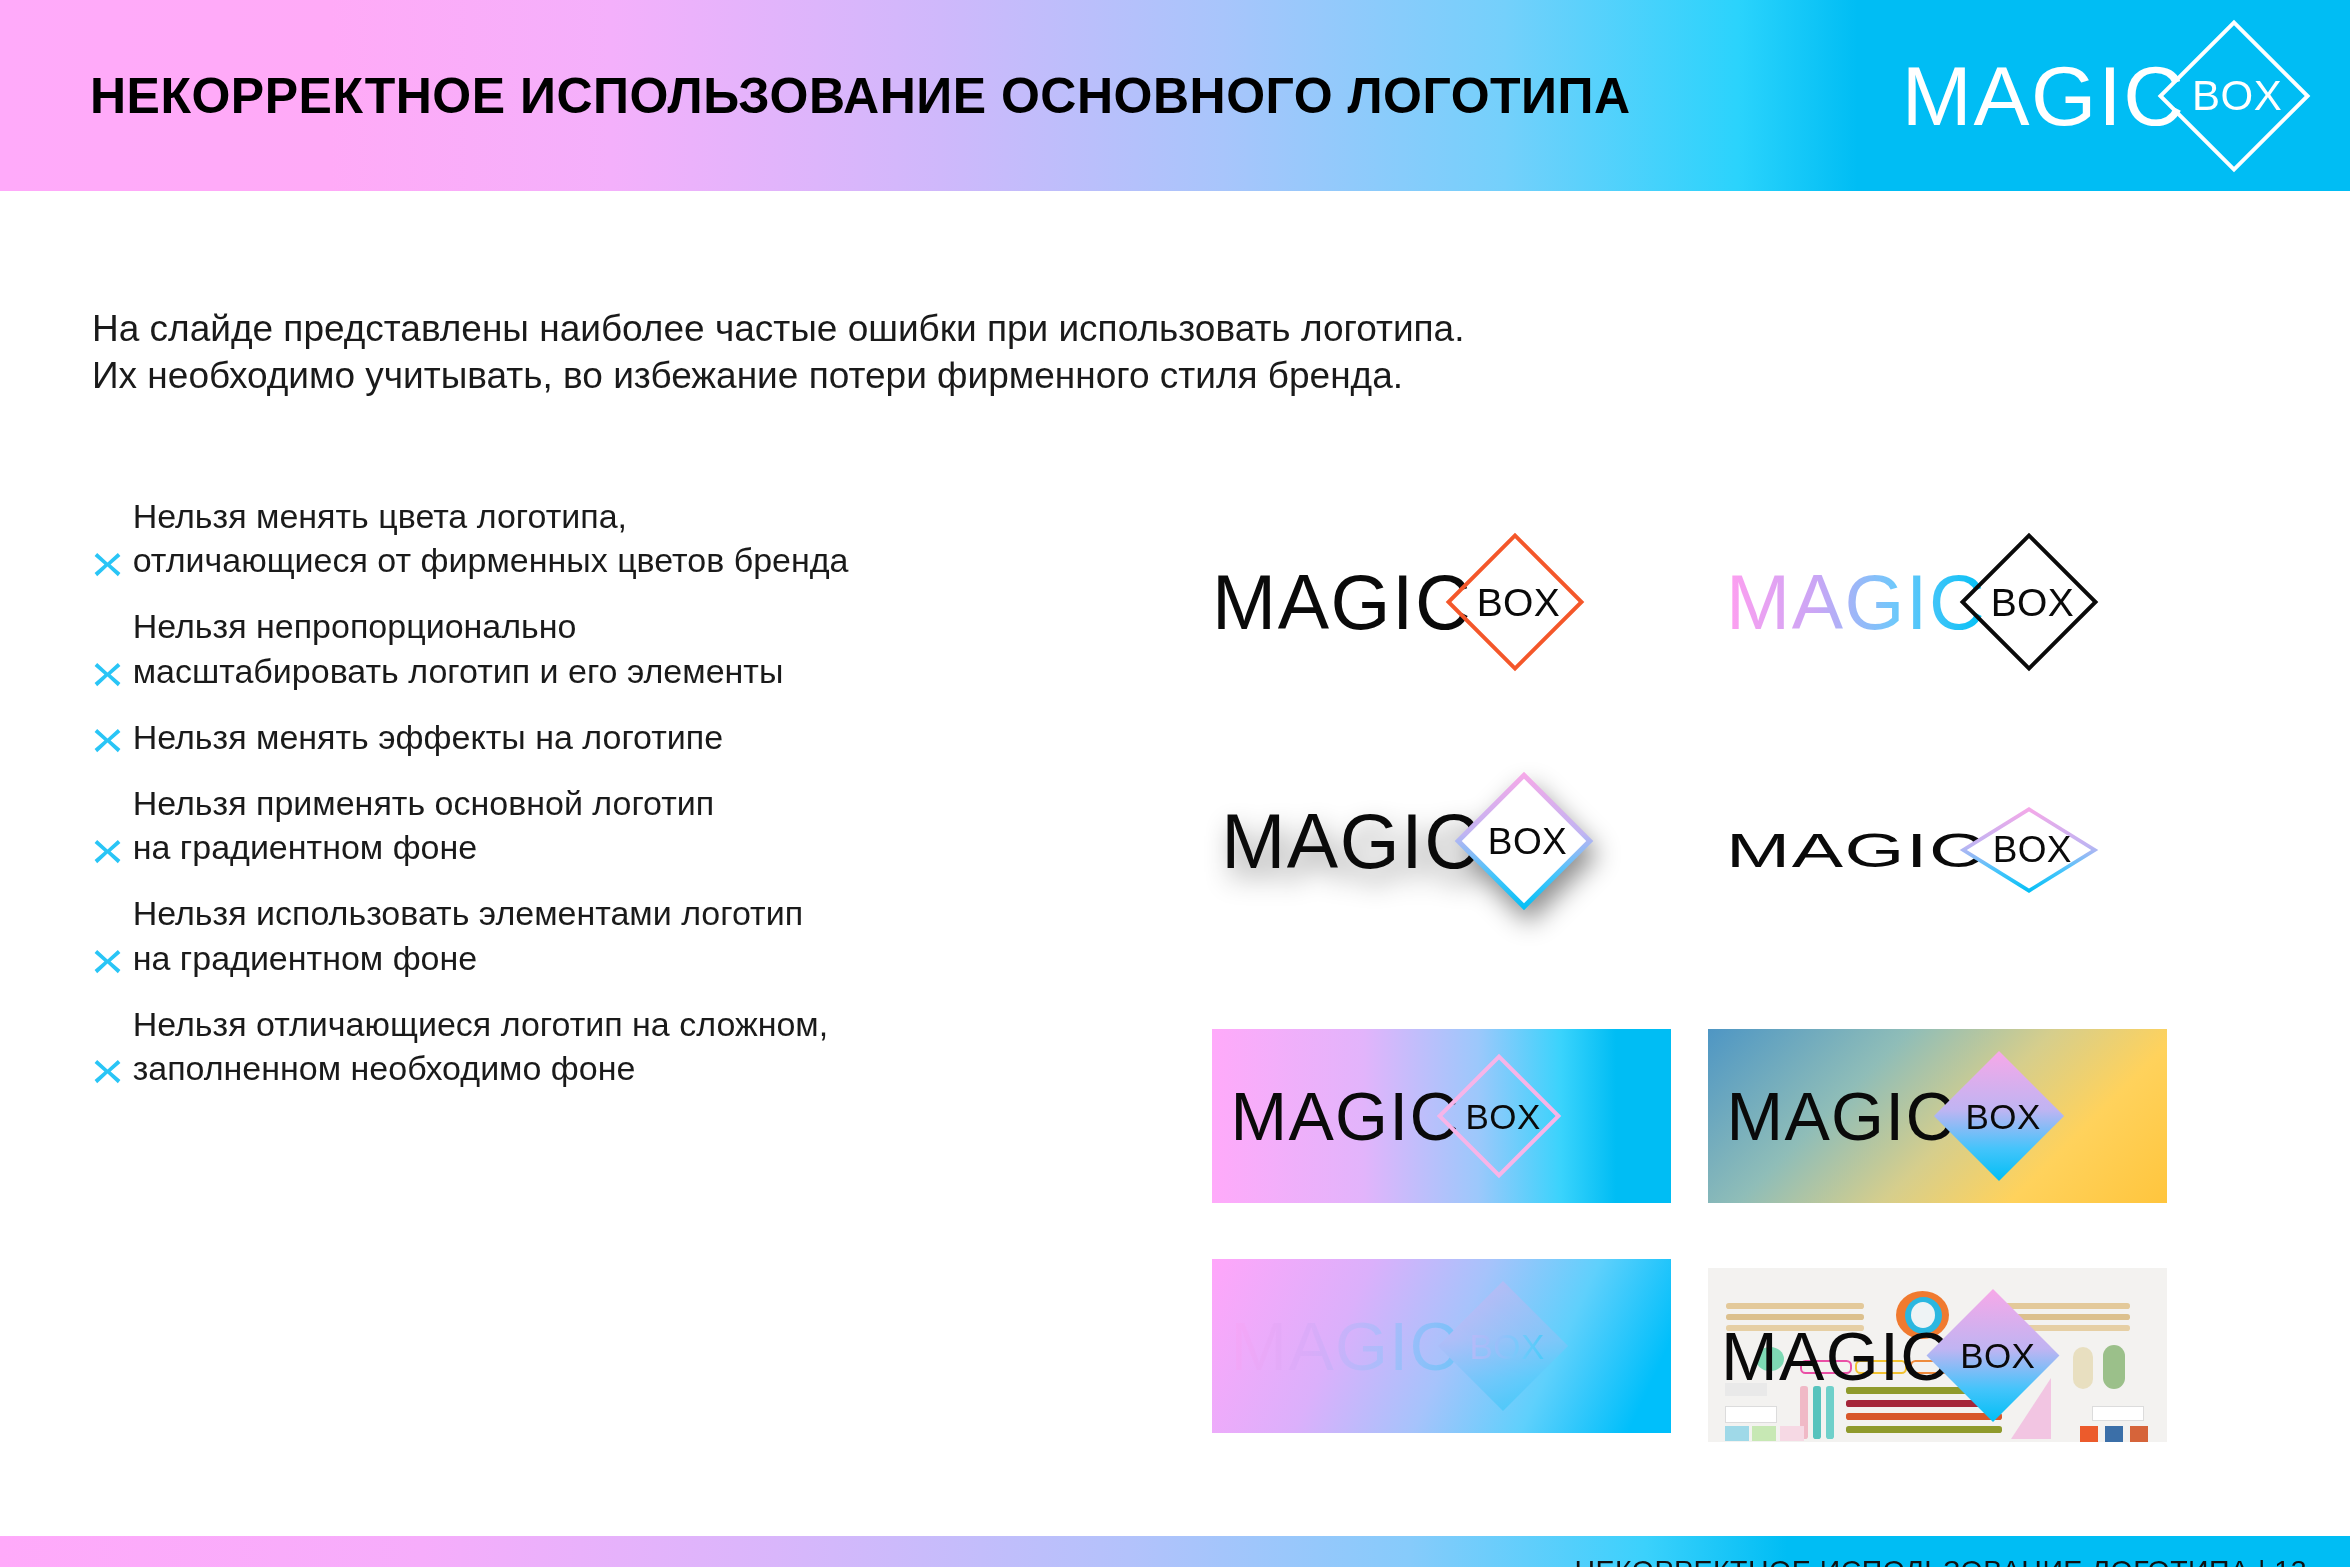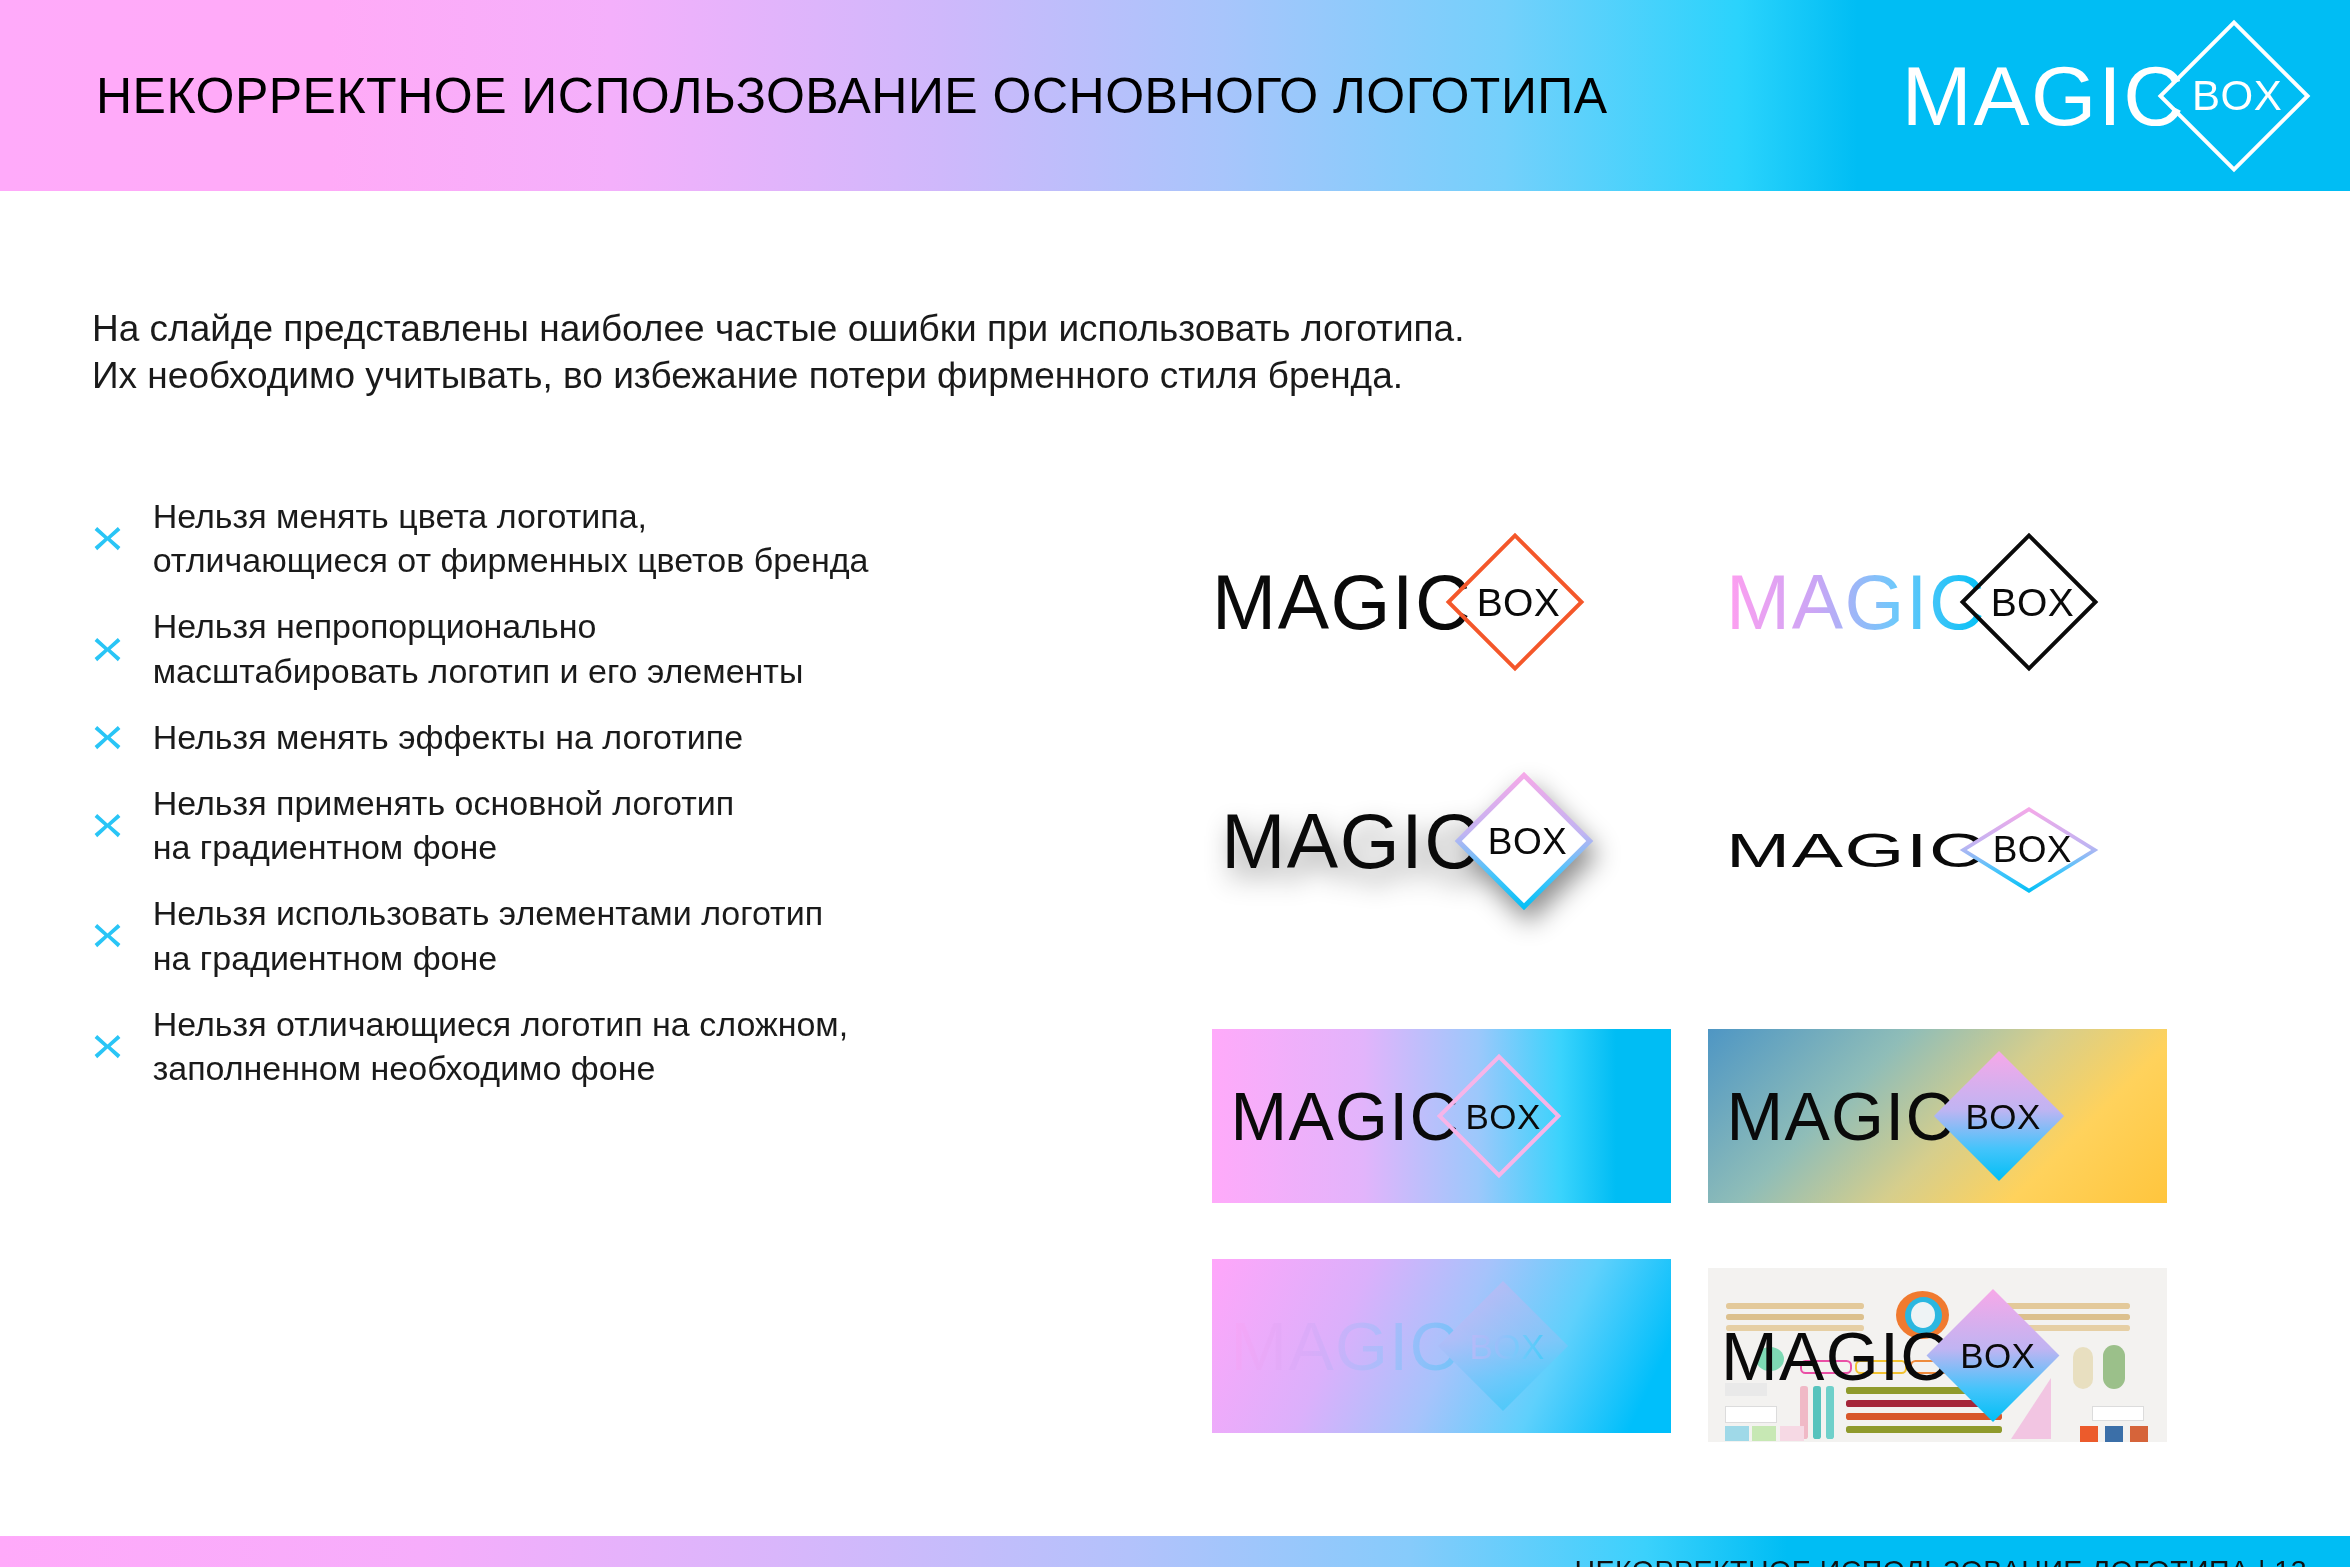--- a/index.html
+++ b/index.html
@@ -28,25 +28,25 @@
         #f4b0fb 26%,
         #cfb8fb 40%,
         #a8c5fb 52%,
         #74d0fb 64%,
         #2ad3fc 74%,
         #00bdf4 79%,
         #00bdf4 100%);
   }
   .header-title {
     position: absolute;
-    left: 96px;
+    left: 90px;
     top: 50%;
     transform: translateY(-50%);
     font-size: 50px;
-    font-weight: 400;
+    font-weight: 700;
     letter-spacing: 0.5px;
     color: #000000;
     white-space: nowrap;
   }
 
   
   .header-logo {
     position: absolute;
     right: 42px;
     top: 50%;
@@ -71,23 +71,22 @@
 
   
   .bullets {
     position: absolute;
     left: 92px;
     top: 494px;
     width: 1157px;
   }
   .bullet-row {
     display: flex;
-    align-items: center;
+    align-items: flex-end;
     margin-bottom: 22px;
-    gap: 20px;
   }
   .bullet-mark {
     flex: 0 0 auto;
     width: 37px;
     margin-right: 3.7px;
     margin-top: 3.7px;
     line-height: 1;
   }
   .bullet-text {
     font-size: 34px;

